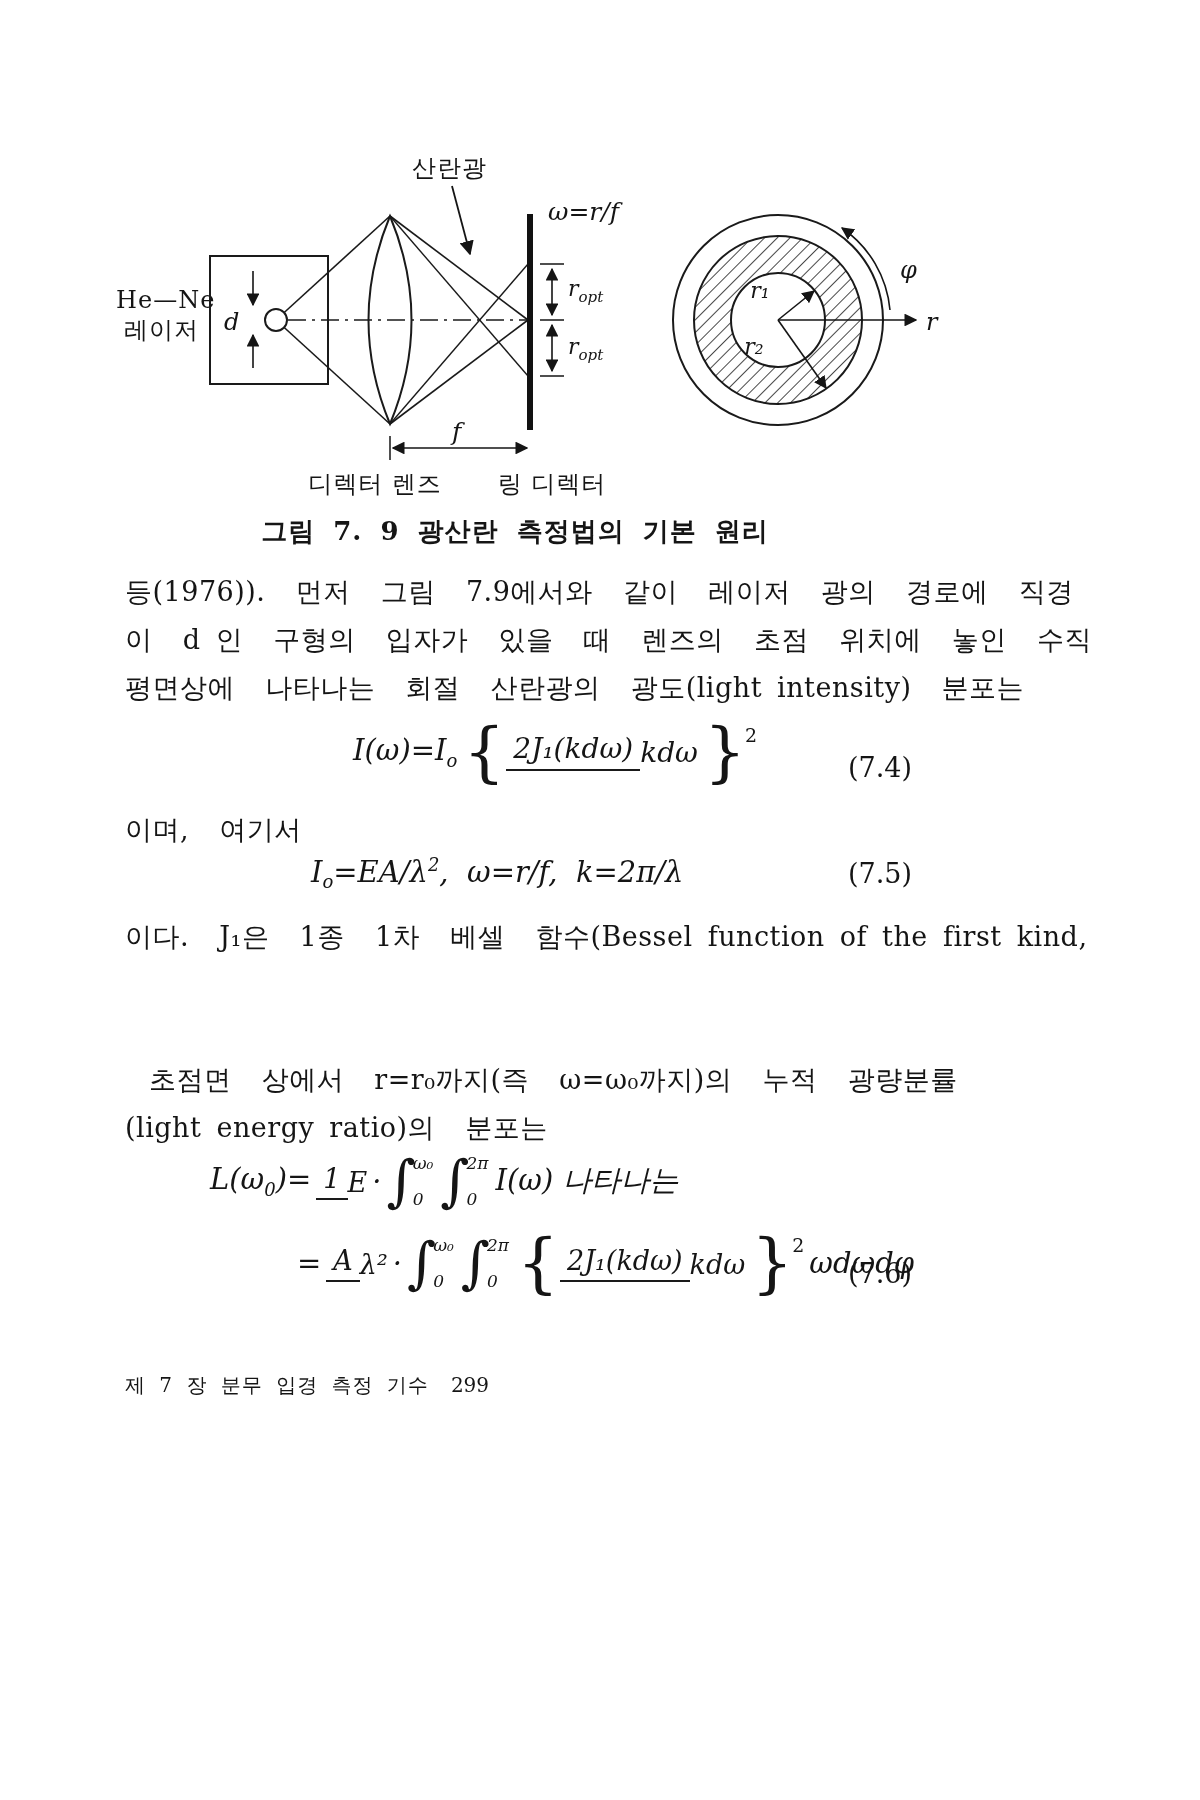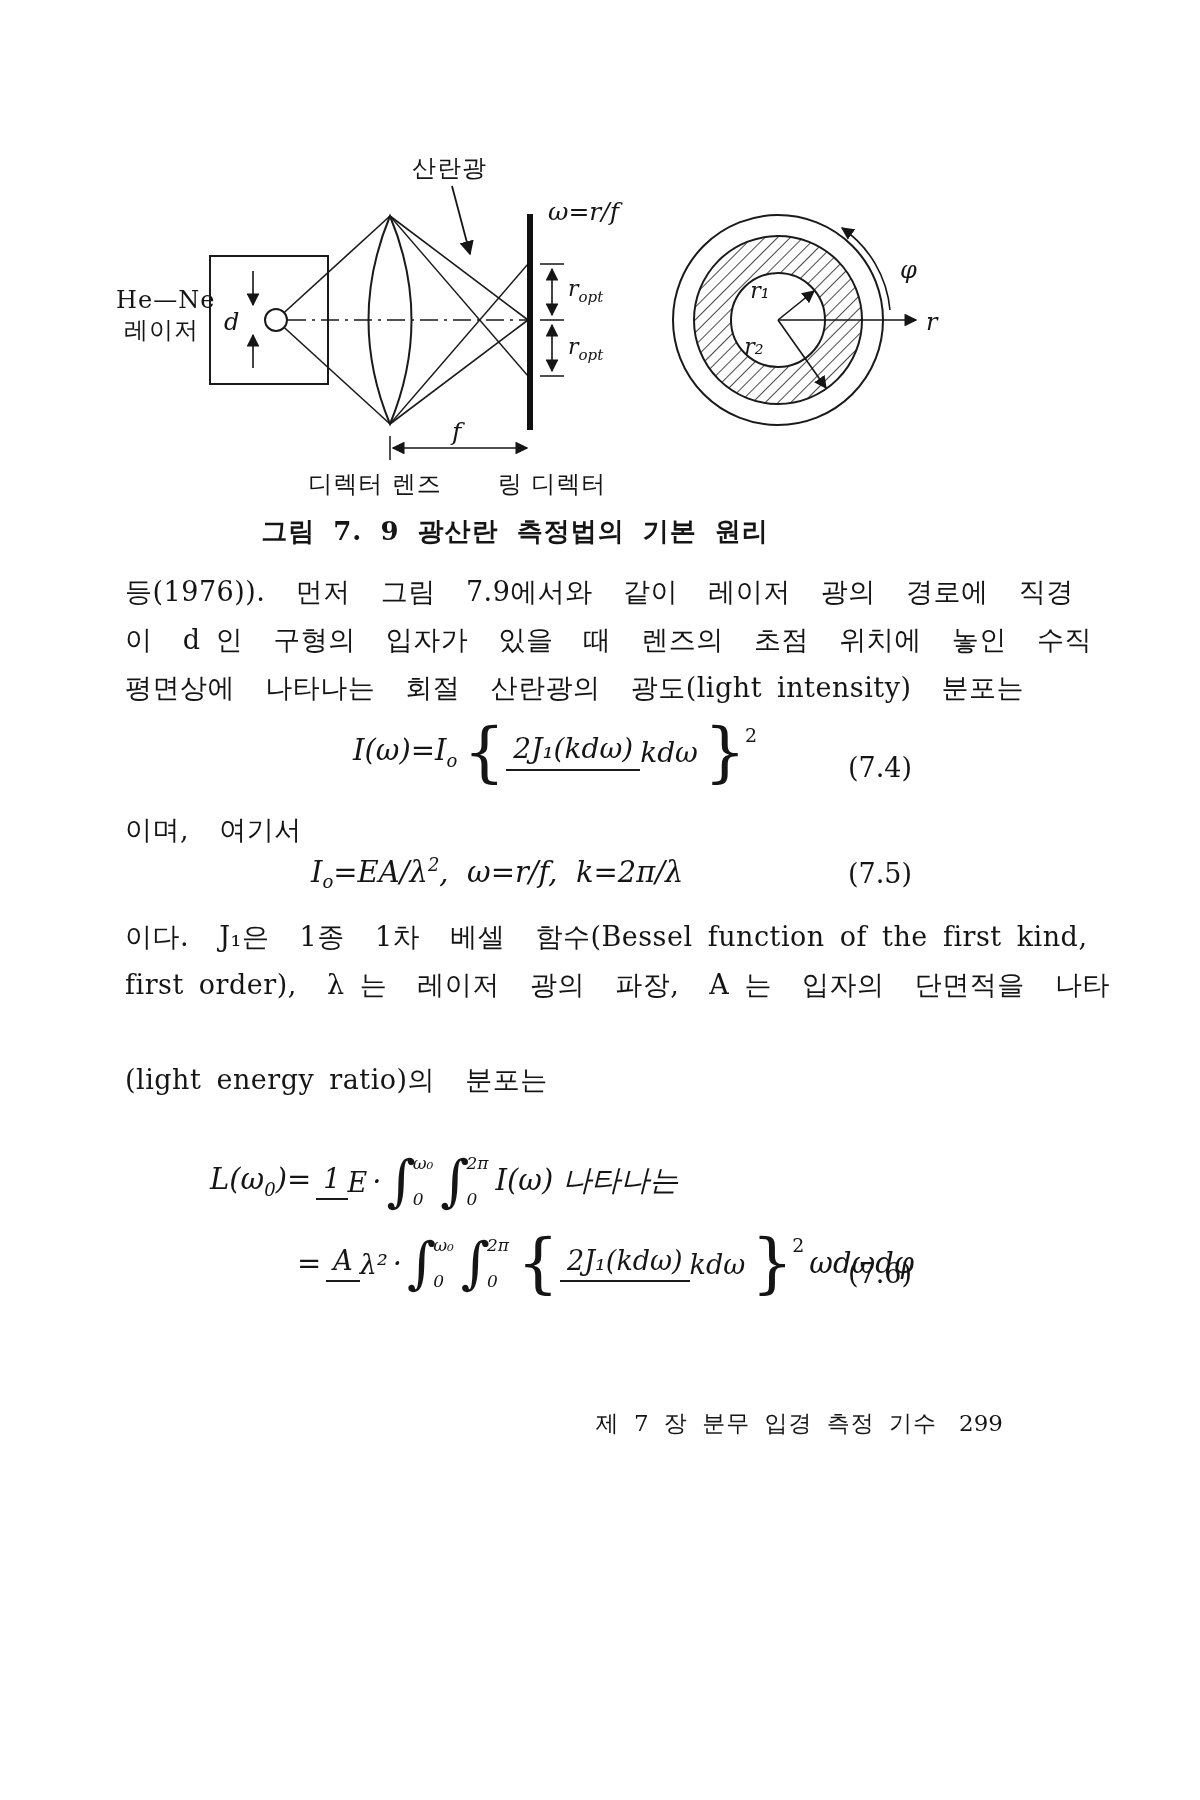--- a/index.html
+++ b/index.html
@@ -7,21 +7,21 @@
   body {
     background:#ffffff;
     font-family:"DejaVu Serif","Liberation Serif",serif;
     color:#151515;
     position:relative;
     overflow:hidden;
   }
   .abs { position:absolute; }
   .bodyline { font-size:27px; line-height:48px; word-spacing:6px; letter-spacing:0.5px; white-space:pre; }
   .caption { font-size:26px; font-weight:bold; letter-spacing:1px; word-spacing:8px; text-align:center; }
-  .footerline { font-size:23px; letter-spacing:1px; word-spacing:6px; text-align:right;margin-top:36px; }
+  .footerline { font-size:20px; letter-spacing:1px; word-spacing:6px; text-align:left; }
   .footerline .pagenum { margin-left:22px; letter-spacing:0; }
 
   
   .eqline { display:flex; align-items:center; font-size:29px; }
   .eqline > * { margin-right:5px; }
   .mi { font-style:italic; }
   .mrow { white-space:pre; }
   .msub { font-size:18px; font-style:italic; }
   .msup { font-size:18px; }
   .brace { font-size:66px; font-weight:300; line-height:0.9; font-style:normal; margin:0 1px; }
@@ -137,24 +137,24 @@
 
 <div class="abs" style="left:125px; top:854px; width:720px;">
   <div class="eqline" style="padding-left:186px;">
     <span class="mrow mi"><span>I</span><sub class="msub">o</sub><span>=EA/λ</span><sup class="msup">2</sup><span>,  ω=r/f,  k=2π/λ</span></span>
   </div>
 </div>
 <div class="abs eq-tag" style="left:848px; top:858px;">(7.5)</div>
 
 <div class="abs" style="left:125px; top:913px; width:960px;">
   <div class="bodyline">이다.  J₁은  1종  1차  베셀  함수(Bessel function of the first kind,</div>
-  <div class="bodyline">first order),  λ 는  레이저  광의  파장,  A 는  입자의  단면적을  나타</div>
 </div>
 
 <div class="abs" style="left:125px; top:1056px; width:960px;">
+  <div class="bodyline" style="padding-left:24px;">초점면  상에서  r=r₀까지(즉  ω=ω₀까지)의  누적  광량분률</div>
   <div class="bodyline">(light energy ratio)의  분포는</div>
 </div>
 
 <div class="abs" style="left:125px; top:1150px; width:720px;">
   <div class="eqline" style="padding-left:85px;">
     <span class="mrow mi"><span>L(ω</span><sub class="msub">0</sub><span>)=</span></span>
     <span class="frac" style="font-size:27px;">
       <span class="fnum">1</span>
       <span class="fden">E</span>
     </span>

